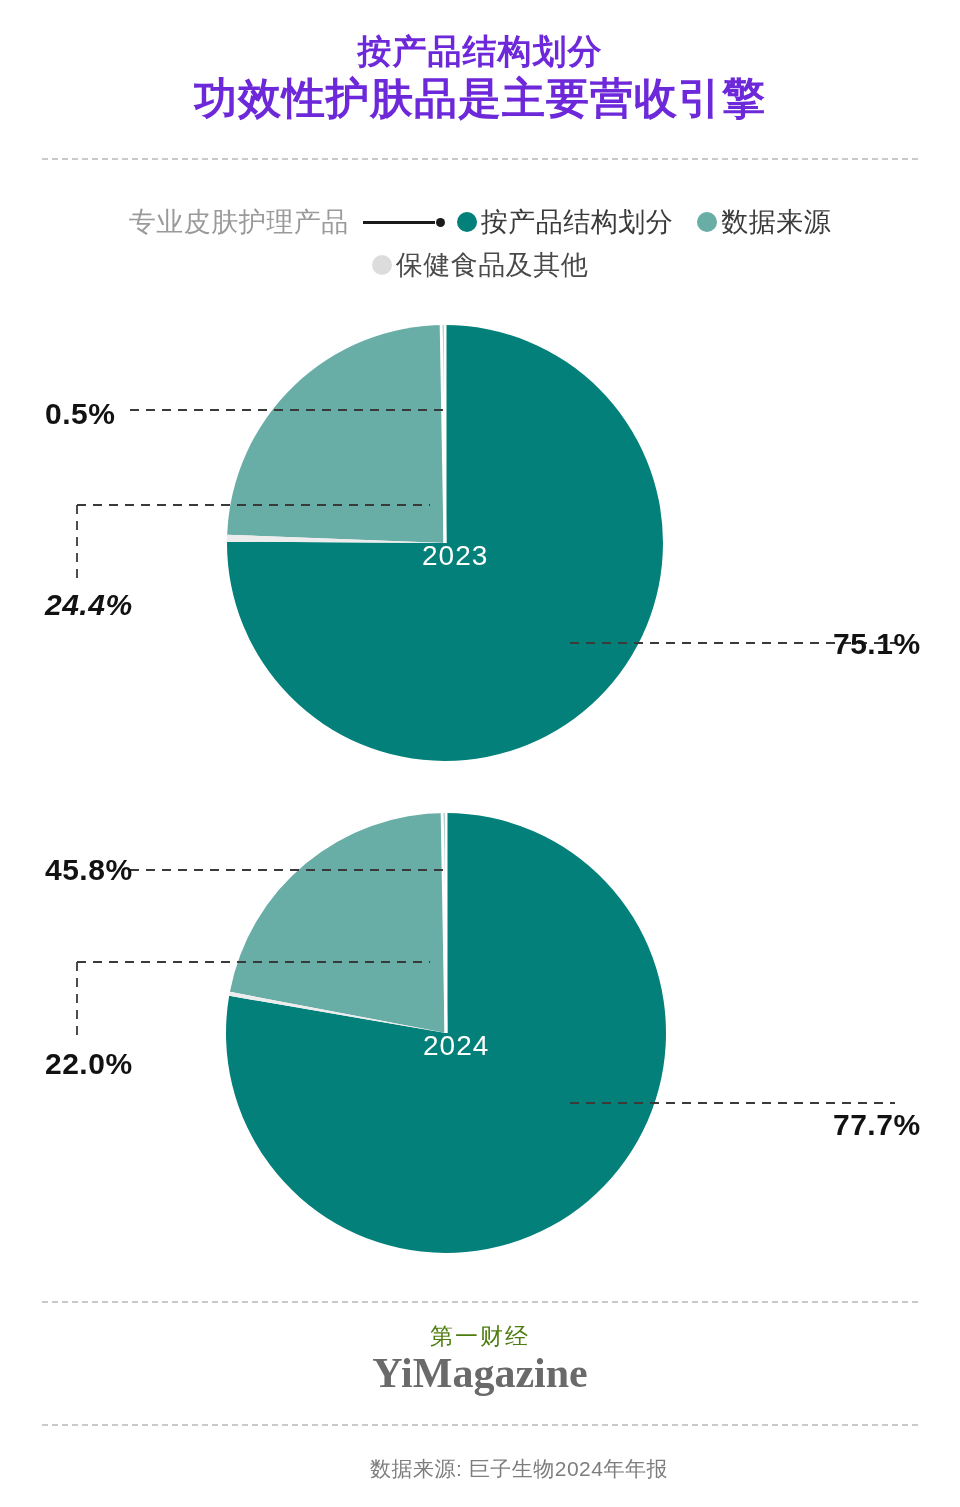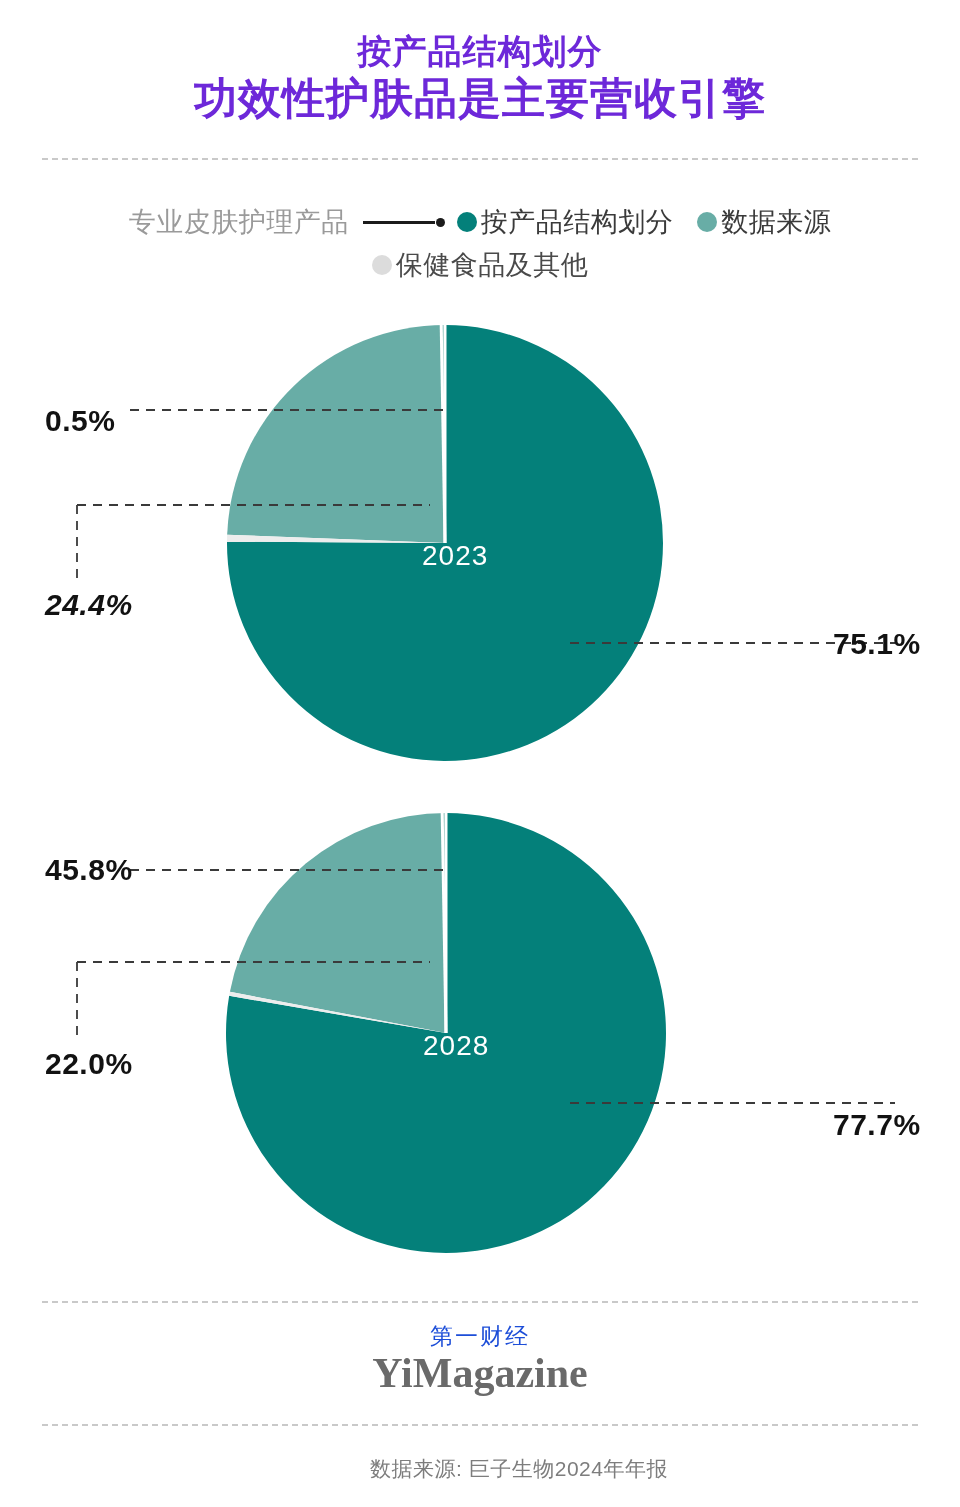--- a/index.html
+++ b/index.html
@@ -65,21 +65,21 @@
   .year-label{
     position:absolute;font-size:28px;color:#ffffff;letter-spacing:1px;
     white-space:nowrap;
   }
 
   
   .footer-logo{
     position:absolute;left:0;top:1322px;width:960px;text-align:center;
   }
   .fl-cn{
-    font-size:23px;color:#1d4ed8;letter-spacing:2px;line-height:28px;
+    font-size:23px;color:#4d7c0f;letter-spacing:2px;line-height:28px;
     font-family:"Liberation Sans","DejaVu Sans",sans-serif;
   }
   .fl-en{
     font-size:42px;color:#6a6a6a;font-weight:700;letter-spacing:0px;
     line-height:50px;margin-top:-2px;
     font-family:"Liberation Serif","DejaVu Serif",serif;
   }
   .source{
     position:absolute;left:0;top:1455px;width:960px;text-align:center;
     font-size:21px;color:#7d7d7d;letter-spacing:.5px;padding-left:39px;
@@ -133,21 +133,21 @@
       <line x1="445" y1="243" x2="445" y2="25" stroke="#ffffff" stroke-width="3"></line>
       <line x1="445" y1="243" x2="441.21" y2="25.02" stroke="#ffffff" stroke-width="3"></line>
 
       <g stroke="#3a3a3a" stroke-width="1.8" stroke-dasharray="9 7" fill="none">
         <path d="M 130 110 L 448 110"></path>
         <path d="M 77 205 L 77 283 M 77 205 L 430 205"></path>
         <path d="M 570 343 L 895 343"></path>
       </g>
     </svg>
 
-    <span class="pct-label" style="left:45px;top:104px;">0.5%</span>
+    <span class="pct-label" style="left:45px;top:97px;">0.5%</span>
     <span class="pct-label" style="left:45px;top:288px;font-style:italic;">24.4%</span>
     <span class="pct-label" style="left:833px;top:327px;">75.1%</span>
     <span class="year-label" style="left:422px;top:240px;">2023</span>
   </div>
 
   <div class="pie-wrap p2024">
     <svg class="pie-svg" width="960" height="490" viewBox="0 0 960 490">
 
       <path fill="#04807A" d="M 446 243 L 446.00 23.00 A 220 220 0 1 1 229.16 205.86 Z"></path>
 
@@ -160,21 +160,21 @@
       <g stroke="#3a3a3a" stroke-width="1.8" stroke-dasharray="9 7" fill="none">
         <path d="M 130 80 L 449 80"></path>
         <path d="M 77 172 L 77 252 M 77 172 L 430 172"></path>
         <path d="M 570 313 L 895 313"></path>
       </g>
     </svg>
 
     <span class="pct-label" style="left:45px;top:63px;">45.8%</span>
     <span class="pct-label" style="left:45px;top:257px;">22.0%</span>
     <span class="pct-label" style="left:833px;top:297px;margin-top:21px;">77.7%</span>
-    <span class="year-label" style="left:423px;top:240px;">2028</span>
+    <span class="year-label" style="left:423px;top:240px;">2024</span>
   </div>
 
   <div class="rule r2"></div>
 
   <div class="footer-logo">
     <div class="fl-cn">第一财经</div>
     <div class="fl-en">YiMagazine</div>
   </div>
 
   <div class="rule r3"></div>

